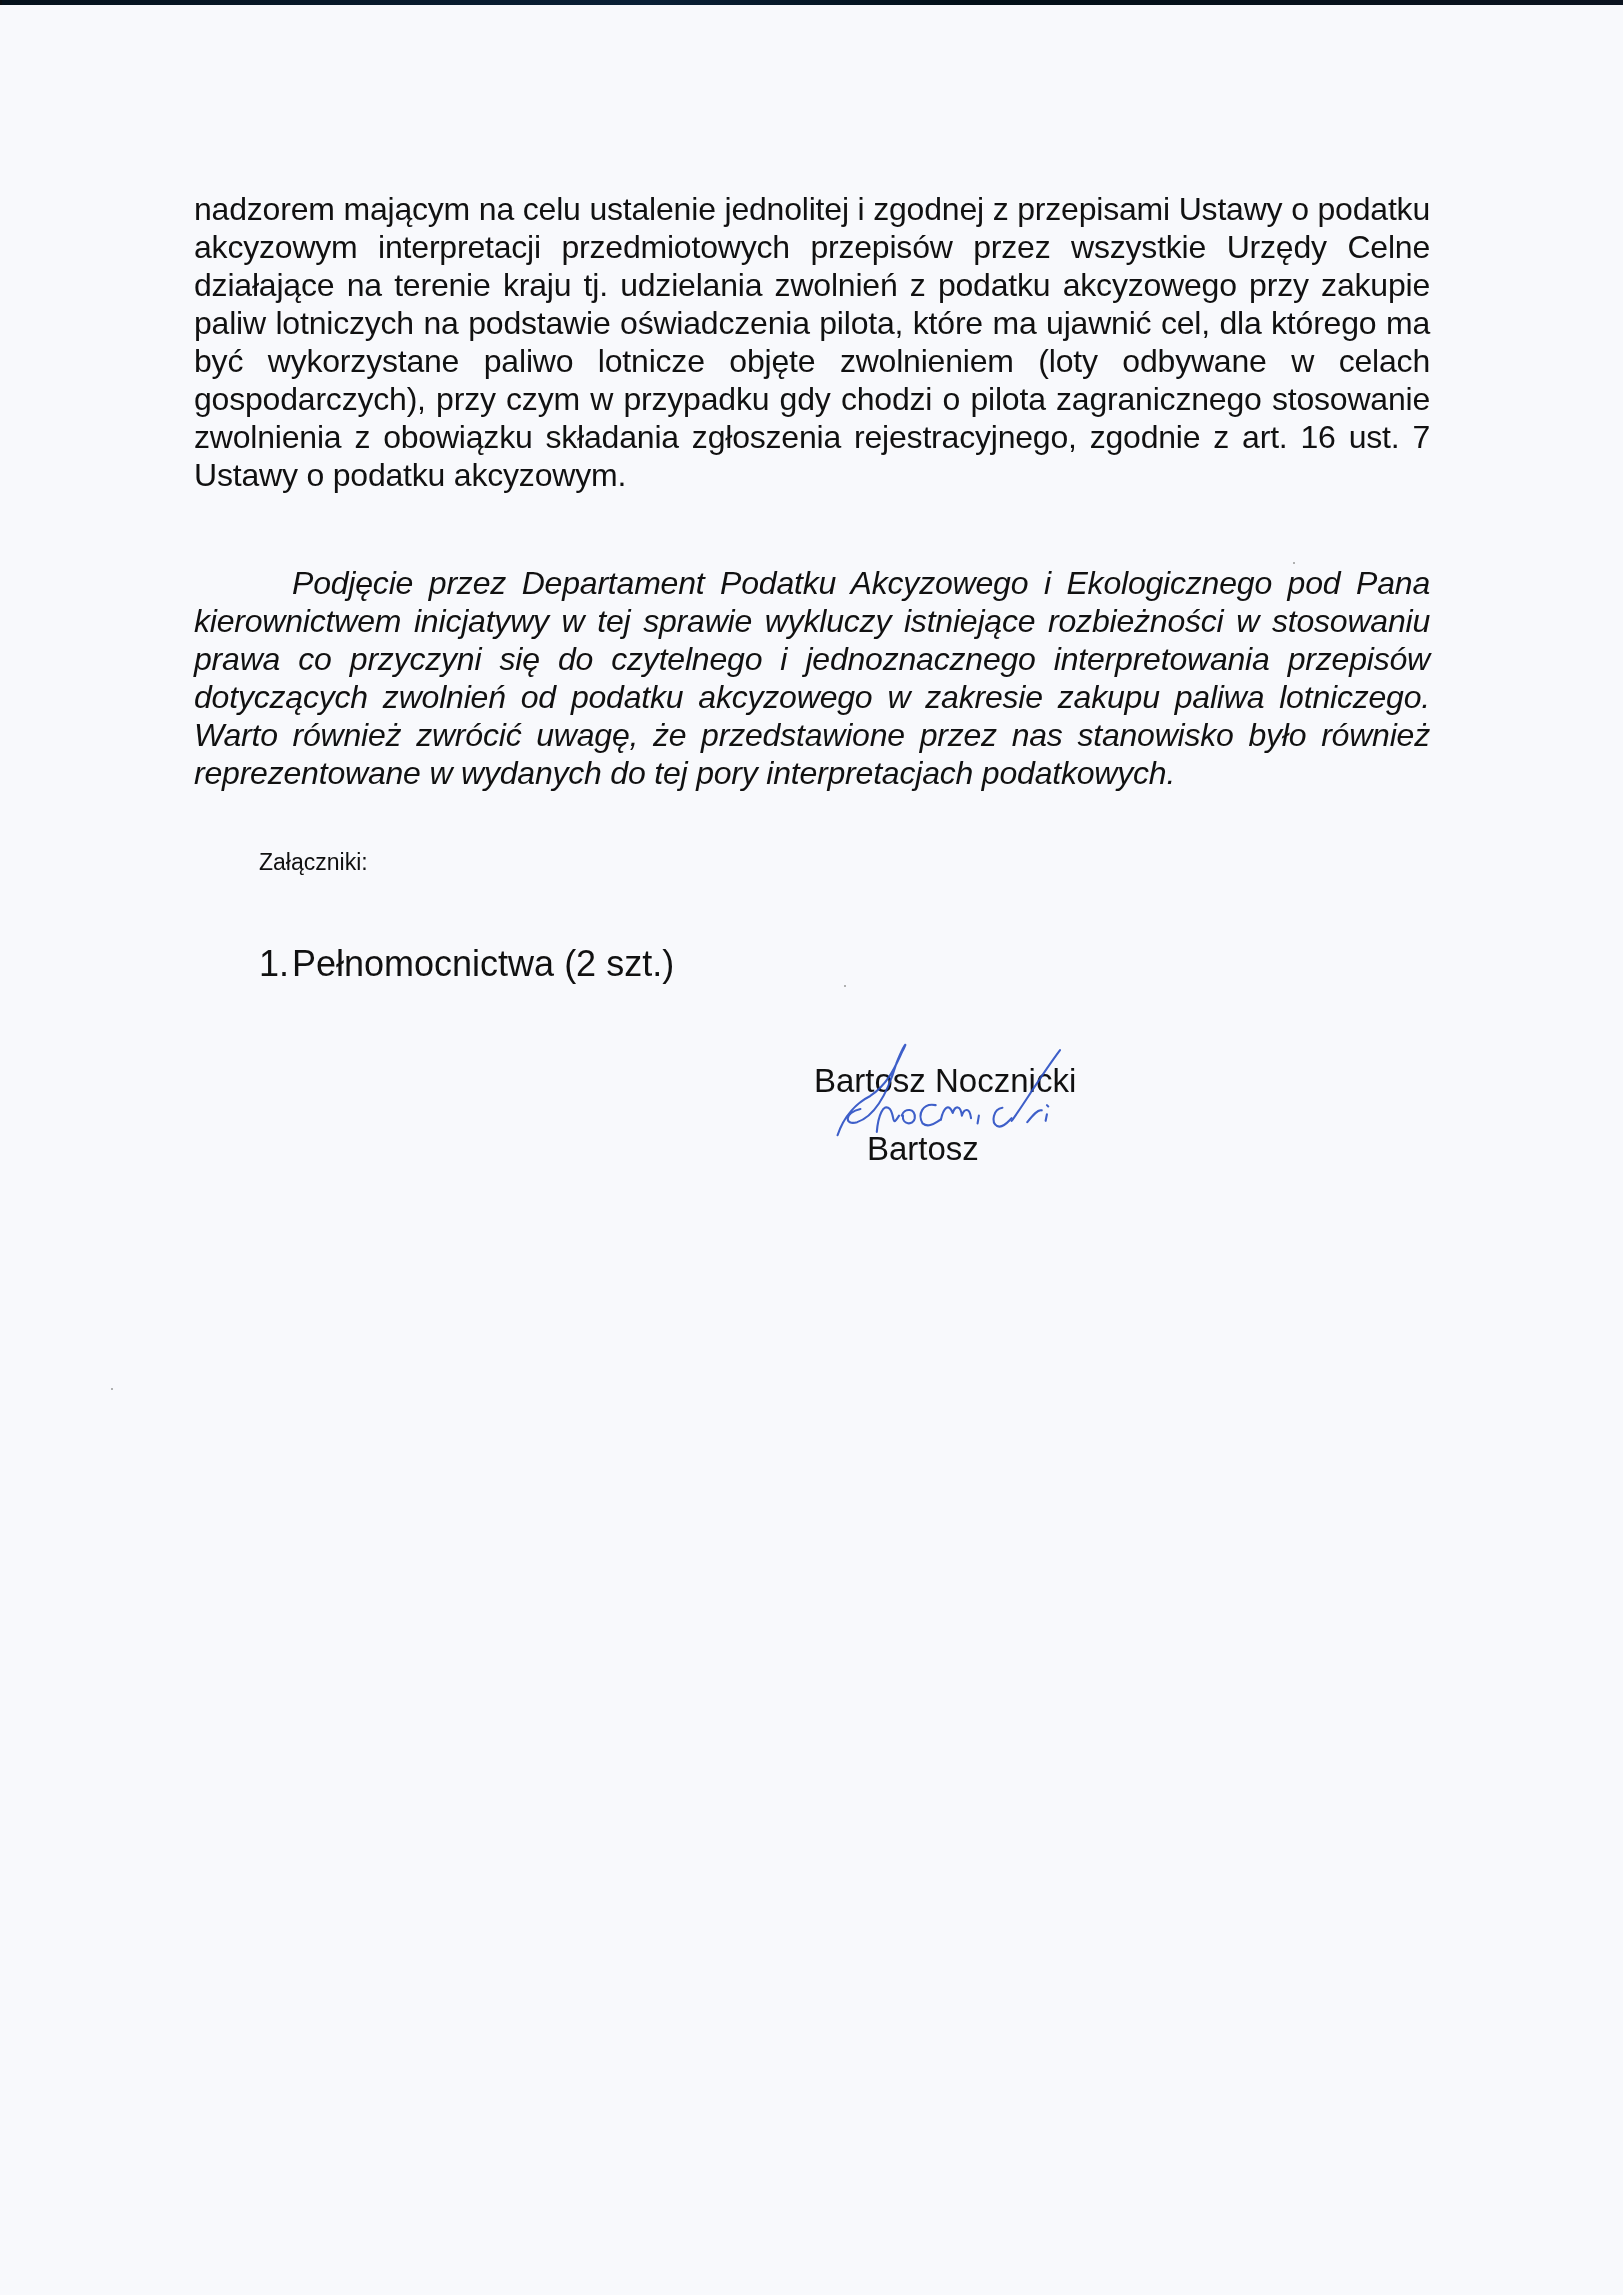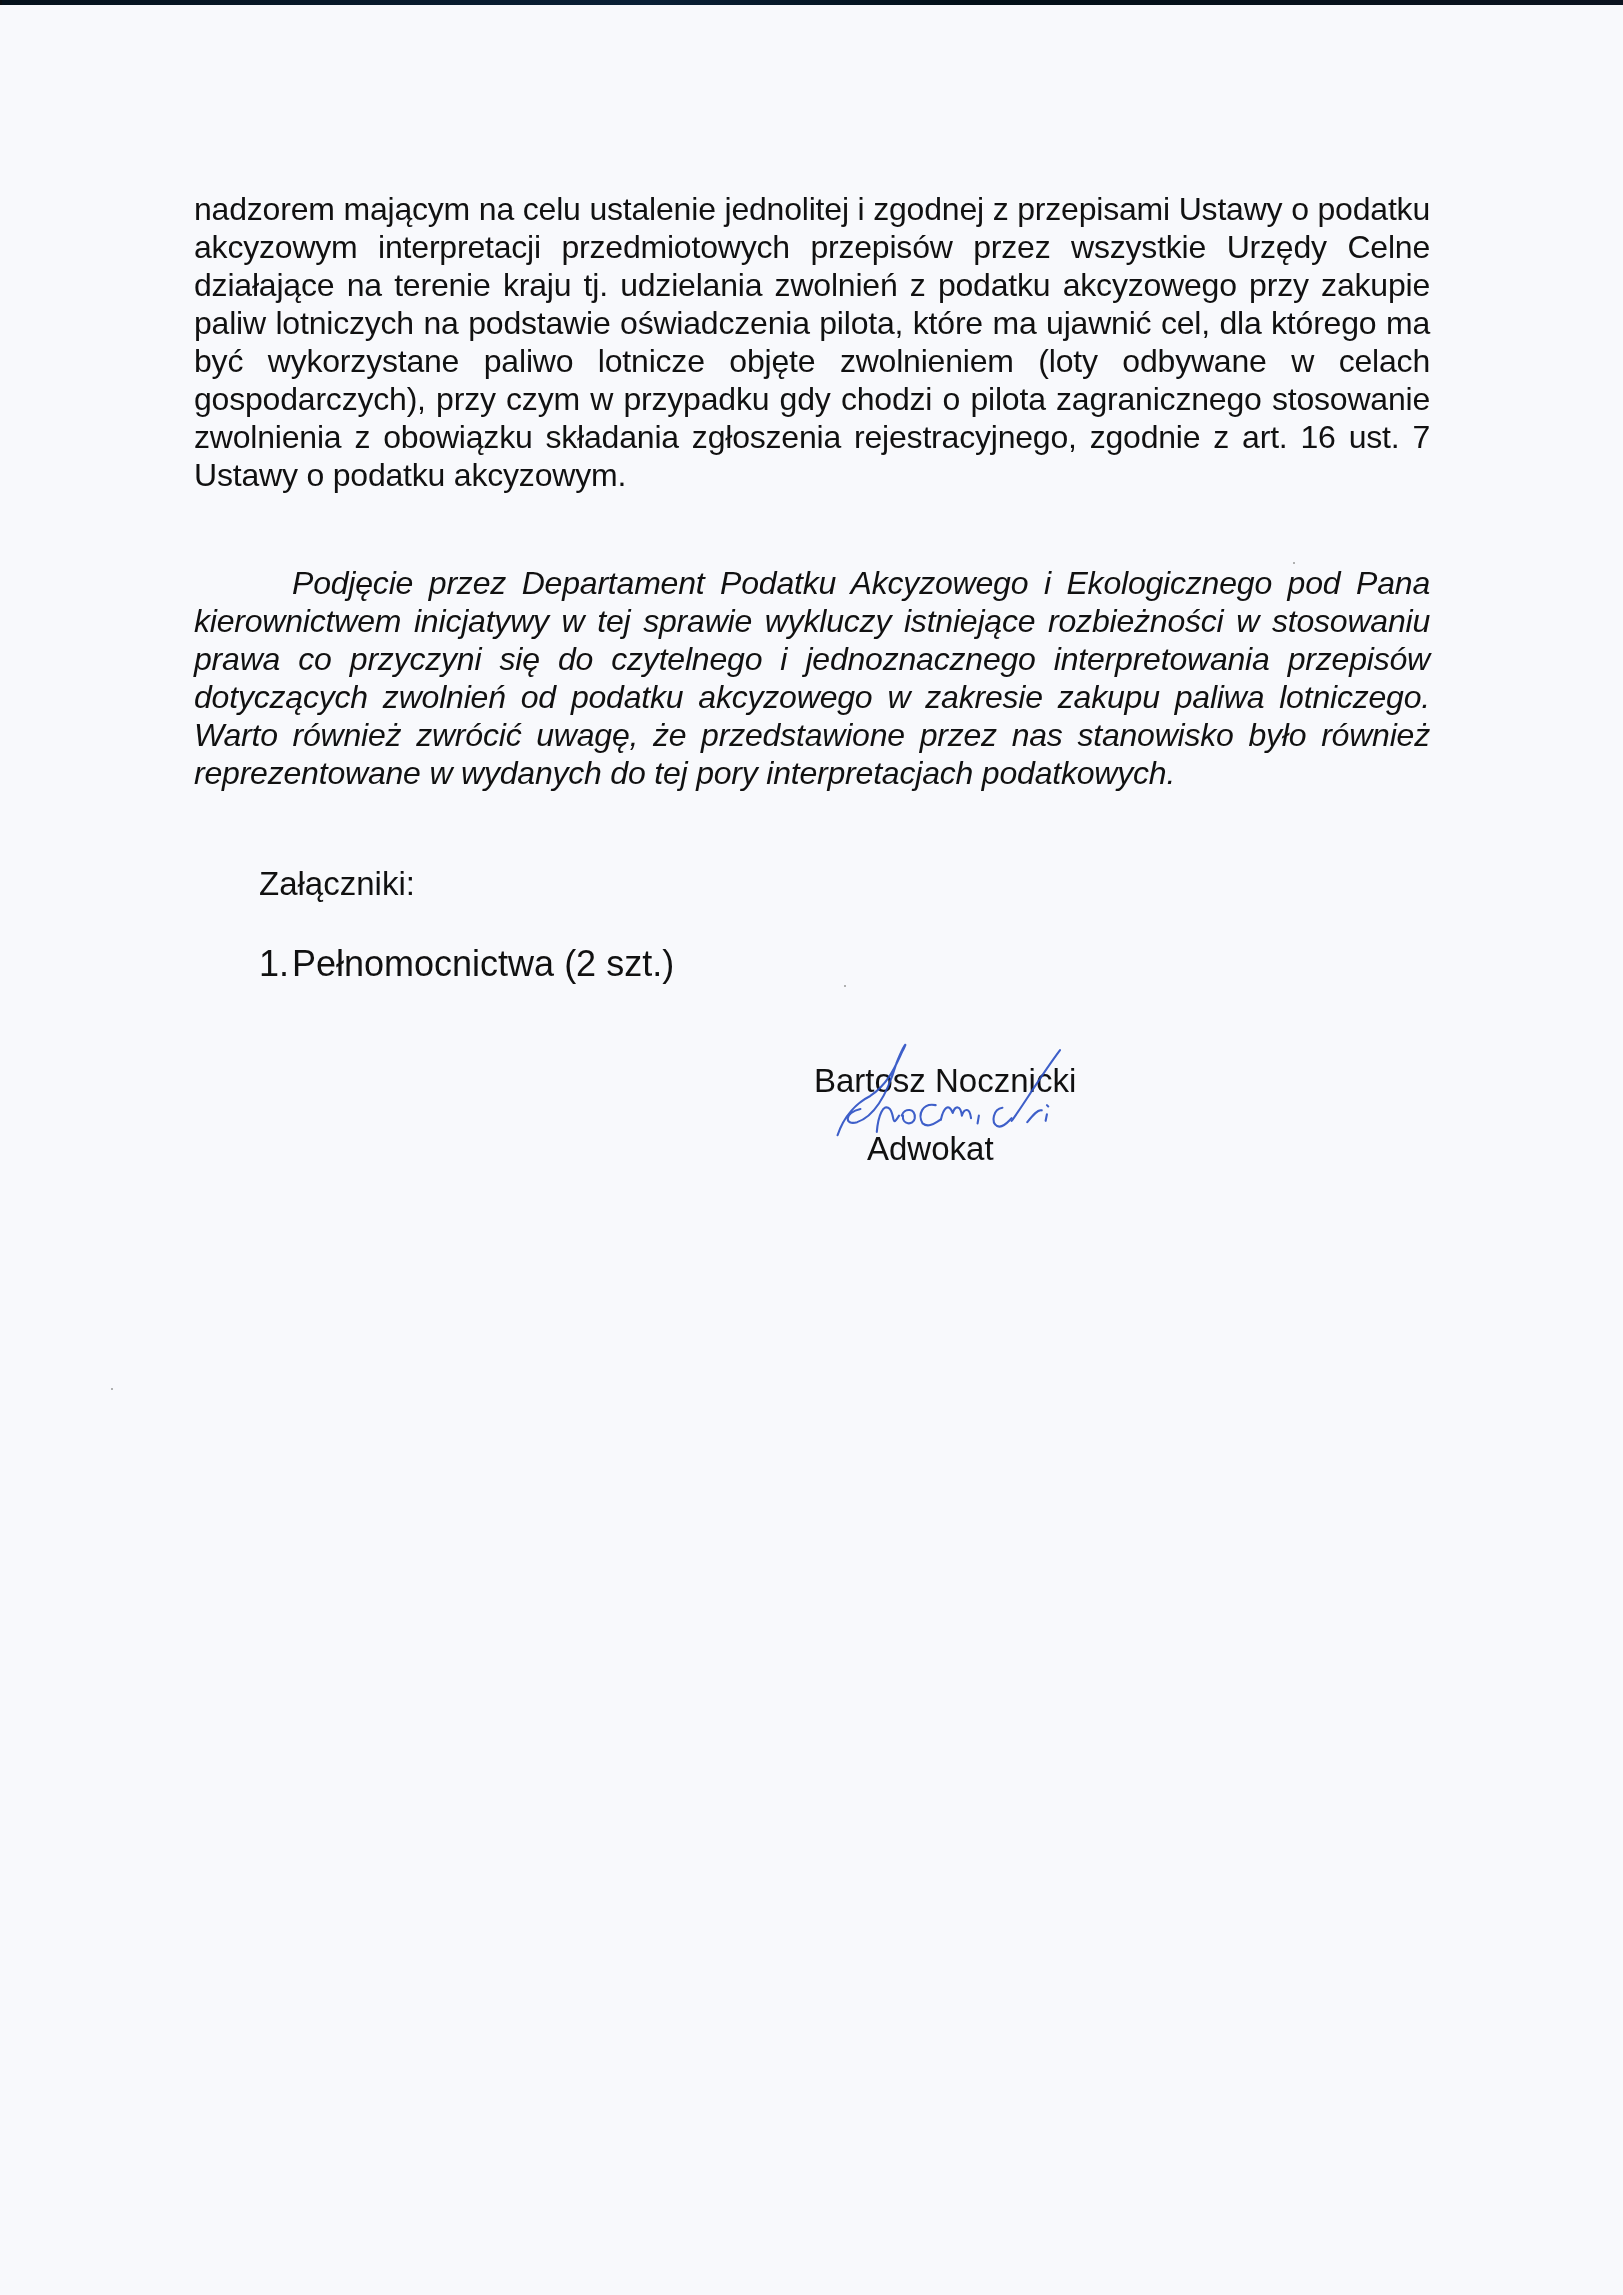--- a/index.html
+++ b/index.html
@@ -21,21 +21,21 @@
     background: #f8f9fc;
   }
   .text {
     position: absolute; left: 194px; width: 1236px;
     font-size: 32px; line-height: 38px;
     text-align: justify; text-align-last: left;
     letter-spacing: -0.2px;
   }
   .para1 { top: 190px; }
   .para2 { top: 564px; text-indent: 98px; font-style: italic; }
-  .attach-title { position: absolute; left: 259px; top: 865px; font-size: 33px; line-height: 38px; }
+  .attach-title { position: absolute; left: 259px; top: 843px; font-size: 23px; line-height: 38px; }
   .attach-item { position: absolute; left: 259px; top: 945px; font-size: 36px; line-height: 38px; }
   .attach-item .num { display: inline-block; width: 33px; }
   .signer-name { position: absolute; left: 814px; top: 1062px; font-size: 33px; line-height: 38px; }
   .signer-title { position: absolute; left: 867px; top: 1130px; font-size: 33px; line-height: 38px; }
   .signature {
     position: absolute; left: 831px; top: 1037px; width: 301px; height: 131px;
     pointer-events: none;
   }
   .speck { position: absolute; width: 2px; height: 2px; background: #999; border-radius: 50%; }
 </style>
@@ -49,21 +49,21 @@
 
 <p class="text para1" style="margin:0">nadzorem mającym na celu ustalenie jednolitej i zgodnej z przepisami Ustawy o podatku akcyzowym interpretacji przedmiotowych przepisów przez wszystkie Urzędy Celne działające na terenie kraju tj. udzielania zwolnień z podatku akcyzowego przy zakupie paliw lotniczych na podstawie oświadczenia pilota, które ma ujawnić cel, dla którego ma być wykorzystane paliwo lotnicze objęte zwolnieniem (loty odbywane w celach gospodarczych), przy czym w przypadku gdy chodzi o pilota zagranicznego stosowanie zwolnienia z obowiązku składania zgłoszenia rejestracyjnego, zgodnie z art. 16 ust. 7 Ustawy o podatku akcyzowym.</p>
 <p class="text para2" style="margin:0">Podjęcie przez Departament Podatku Akcyzowego i Ekologicznego pod Pana kierownictwem inicjatywy w tej sprawie wykluczy istniejące rozbieżności w stosowaniu prawa co przyczyni się do czytelnego i jednoznacznego interpretowania przepisów dotyczących zwolnień od podatku akcyzowego w zakresie zakupu paliwa lotniczego. Warto również zwrócić uwagę, że przedstawione przez nas stanowisko było również reprezentowane w wydanych do tej pory interpretacjach podatkowych.</p>
 
 <div class="attach-title">Załączniki:</div>
 <div class="attach-item">
   <span class="num">1.</span><span>Pełnomocnictwa (2 szt.)</span>
 </div>
 
 <div class="signer-name">Bartosz Nocznicki</div>
-<div class="signer-title">Adwokat</div>
+<div class="signer-title">Bartosz</div>
 
 <svg class="signature" viewBox="0 0 460 200" fill="none" stroke-linecap="round" stroke-linejoin="round">
   <g stroke-width="3.2" opacity="0.9" stroke="#2a4fc4">
     <path d="M10 150 C 20 120, 40 100, 60 90 C 90 70, 100 40, 110 20 C 118 5, 112 10, 100 40 C 88 80, 70 120, 40 130 C 20 136, 20 115, 45 110"></path>
     <path d="M70 145 C 72 120, 80 100, 90 110 C 98 120, 92 140, 104 120"></path>
     <path d="M108 120 C 112 108, 130 108, 128 124 C 126 136, 108 134, 110 120"></path>
     <path d="M160 104 C 140 100, 132 118, 140 132 C 150 140, 160 130, 168 126"></path>
     <path d="M168 126 C 172 108, 180 100, 186 116 C 190 104, 198 104, 200 120 C 204 108, 212 108, 214 124"></path>
     <path d="M262 108 C 248 110, 244 130, 254 136 C 262 140, 270 130, 276 124"></path>
     <path d="M276 128 C 290 110, 320 60, 350 20 M300 130 C 308 120, 316 110, 322 112"></path>

